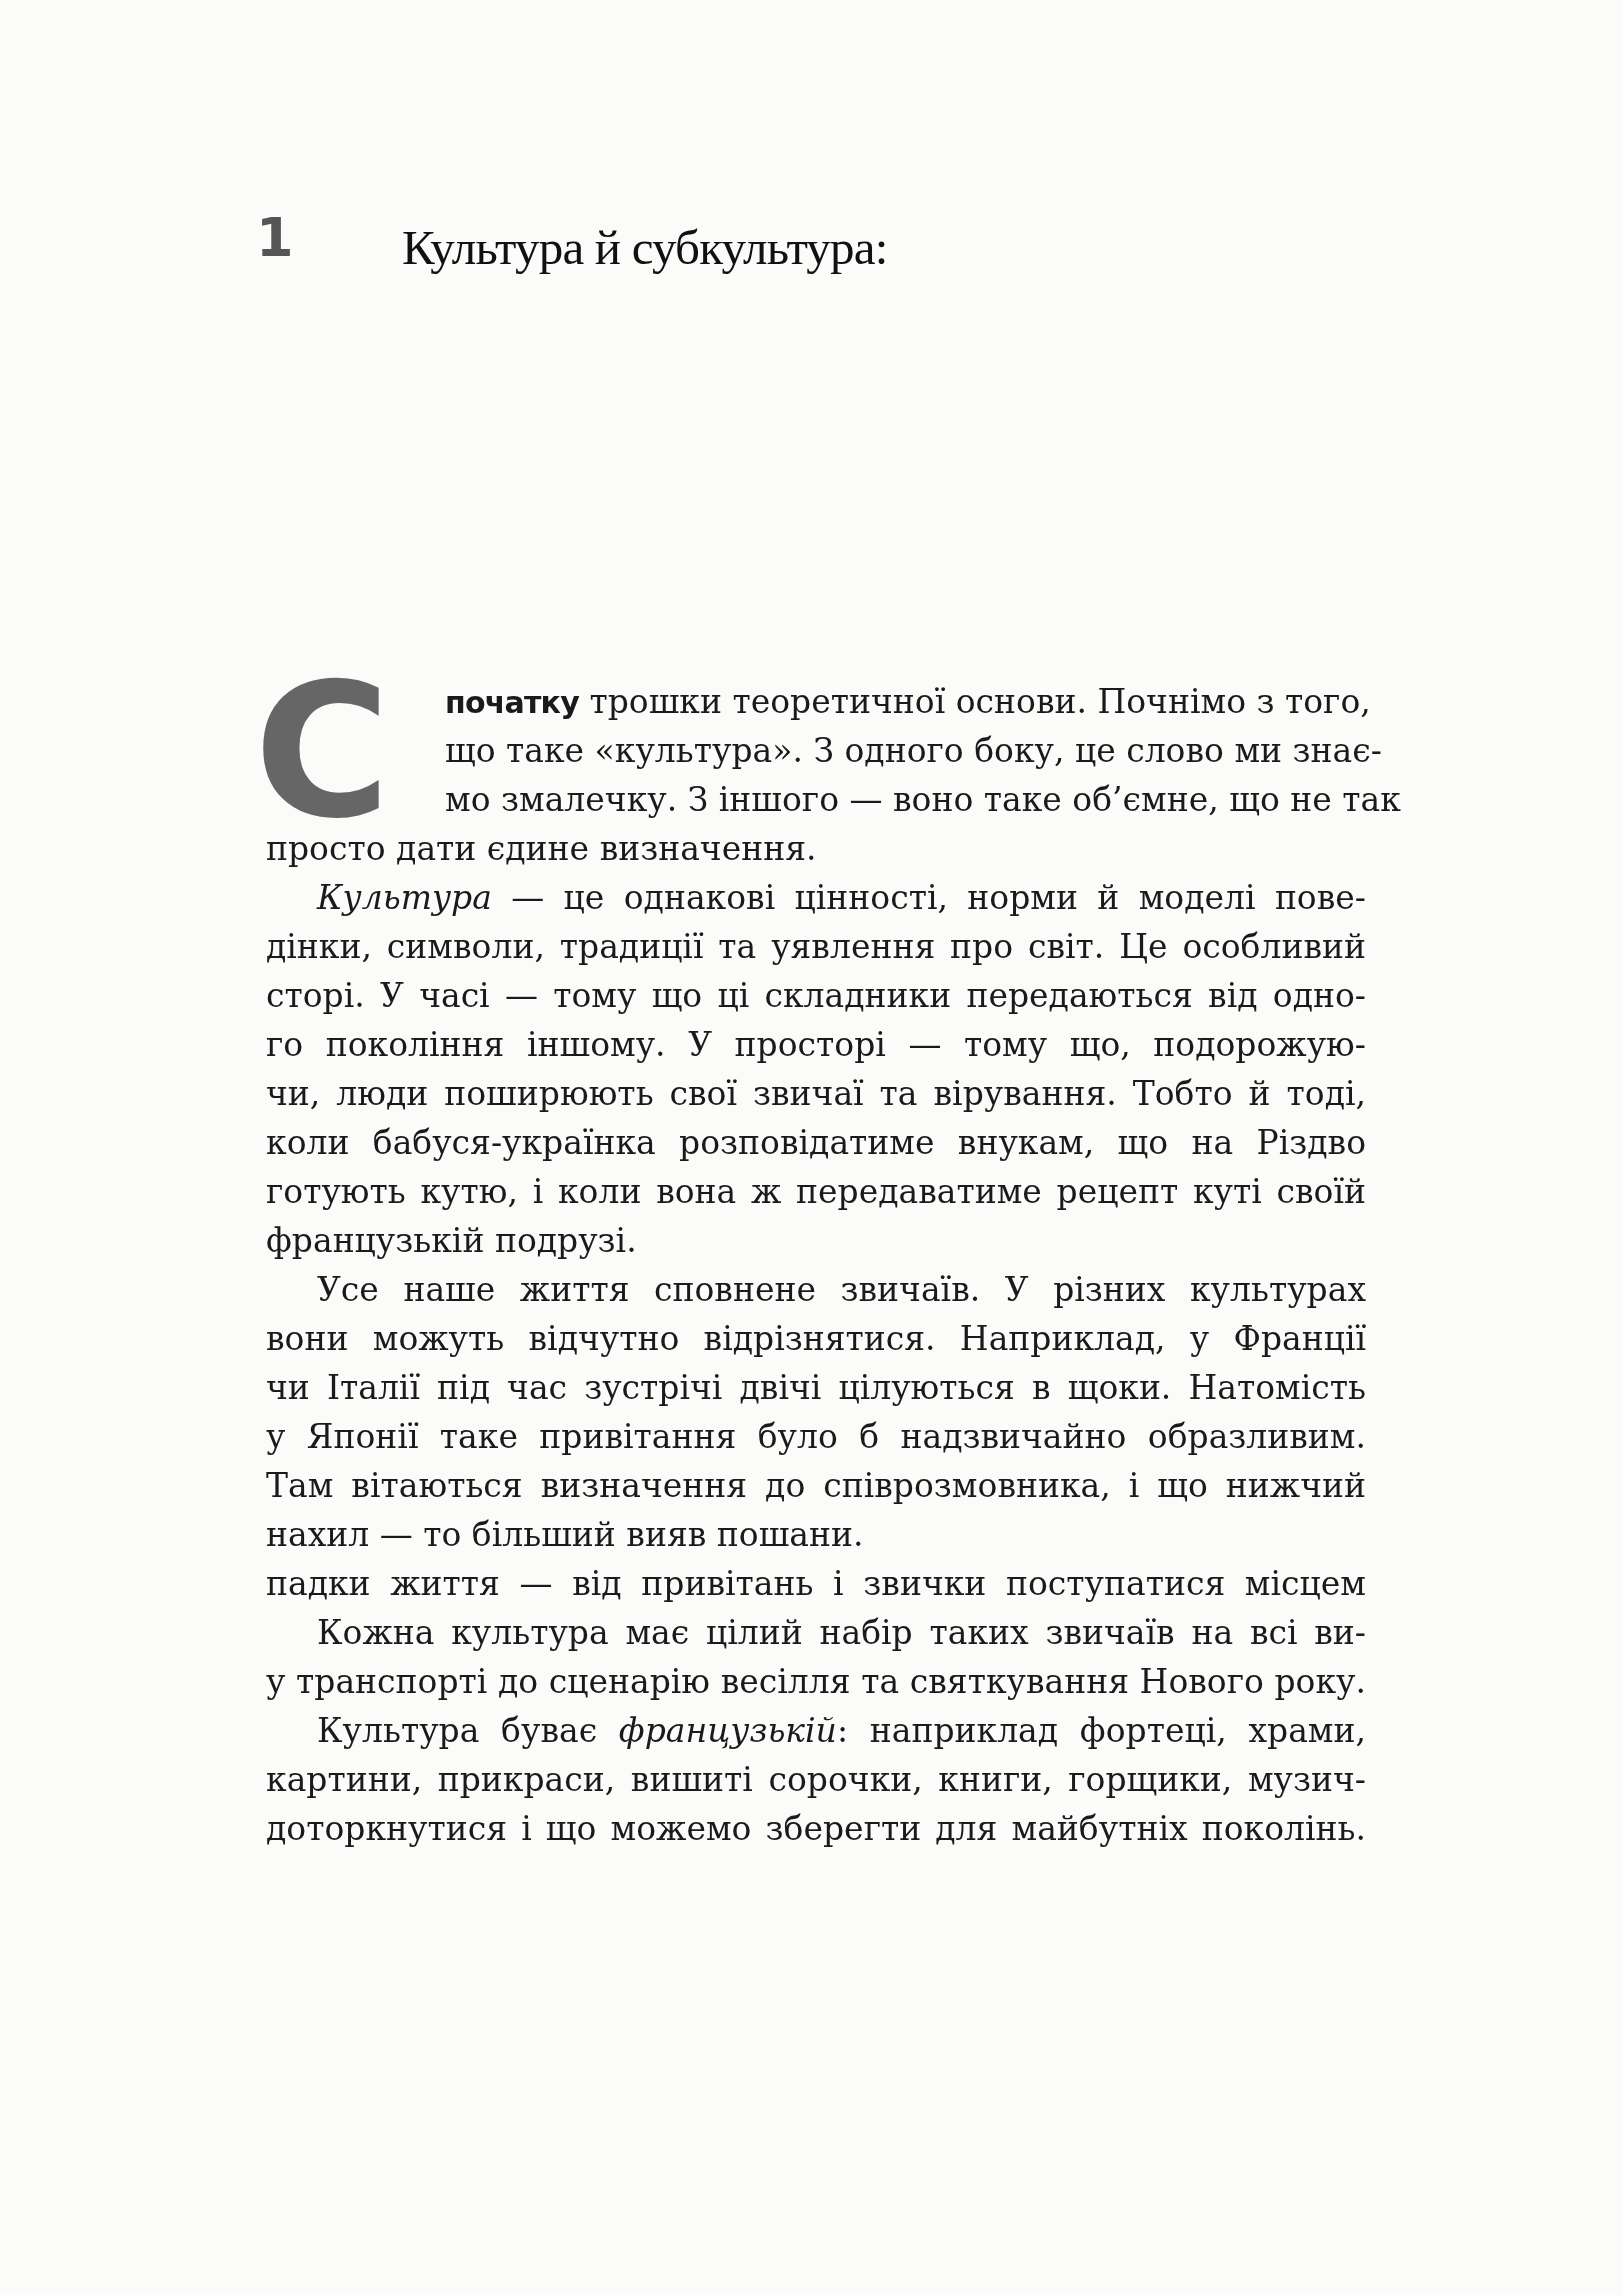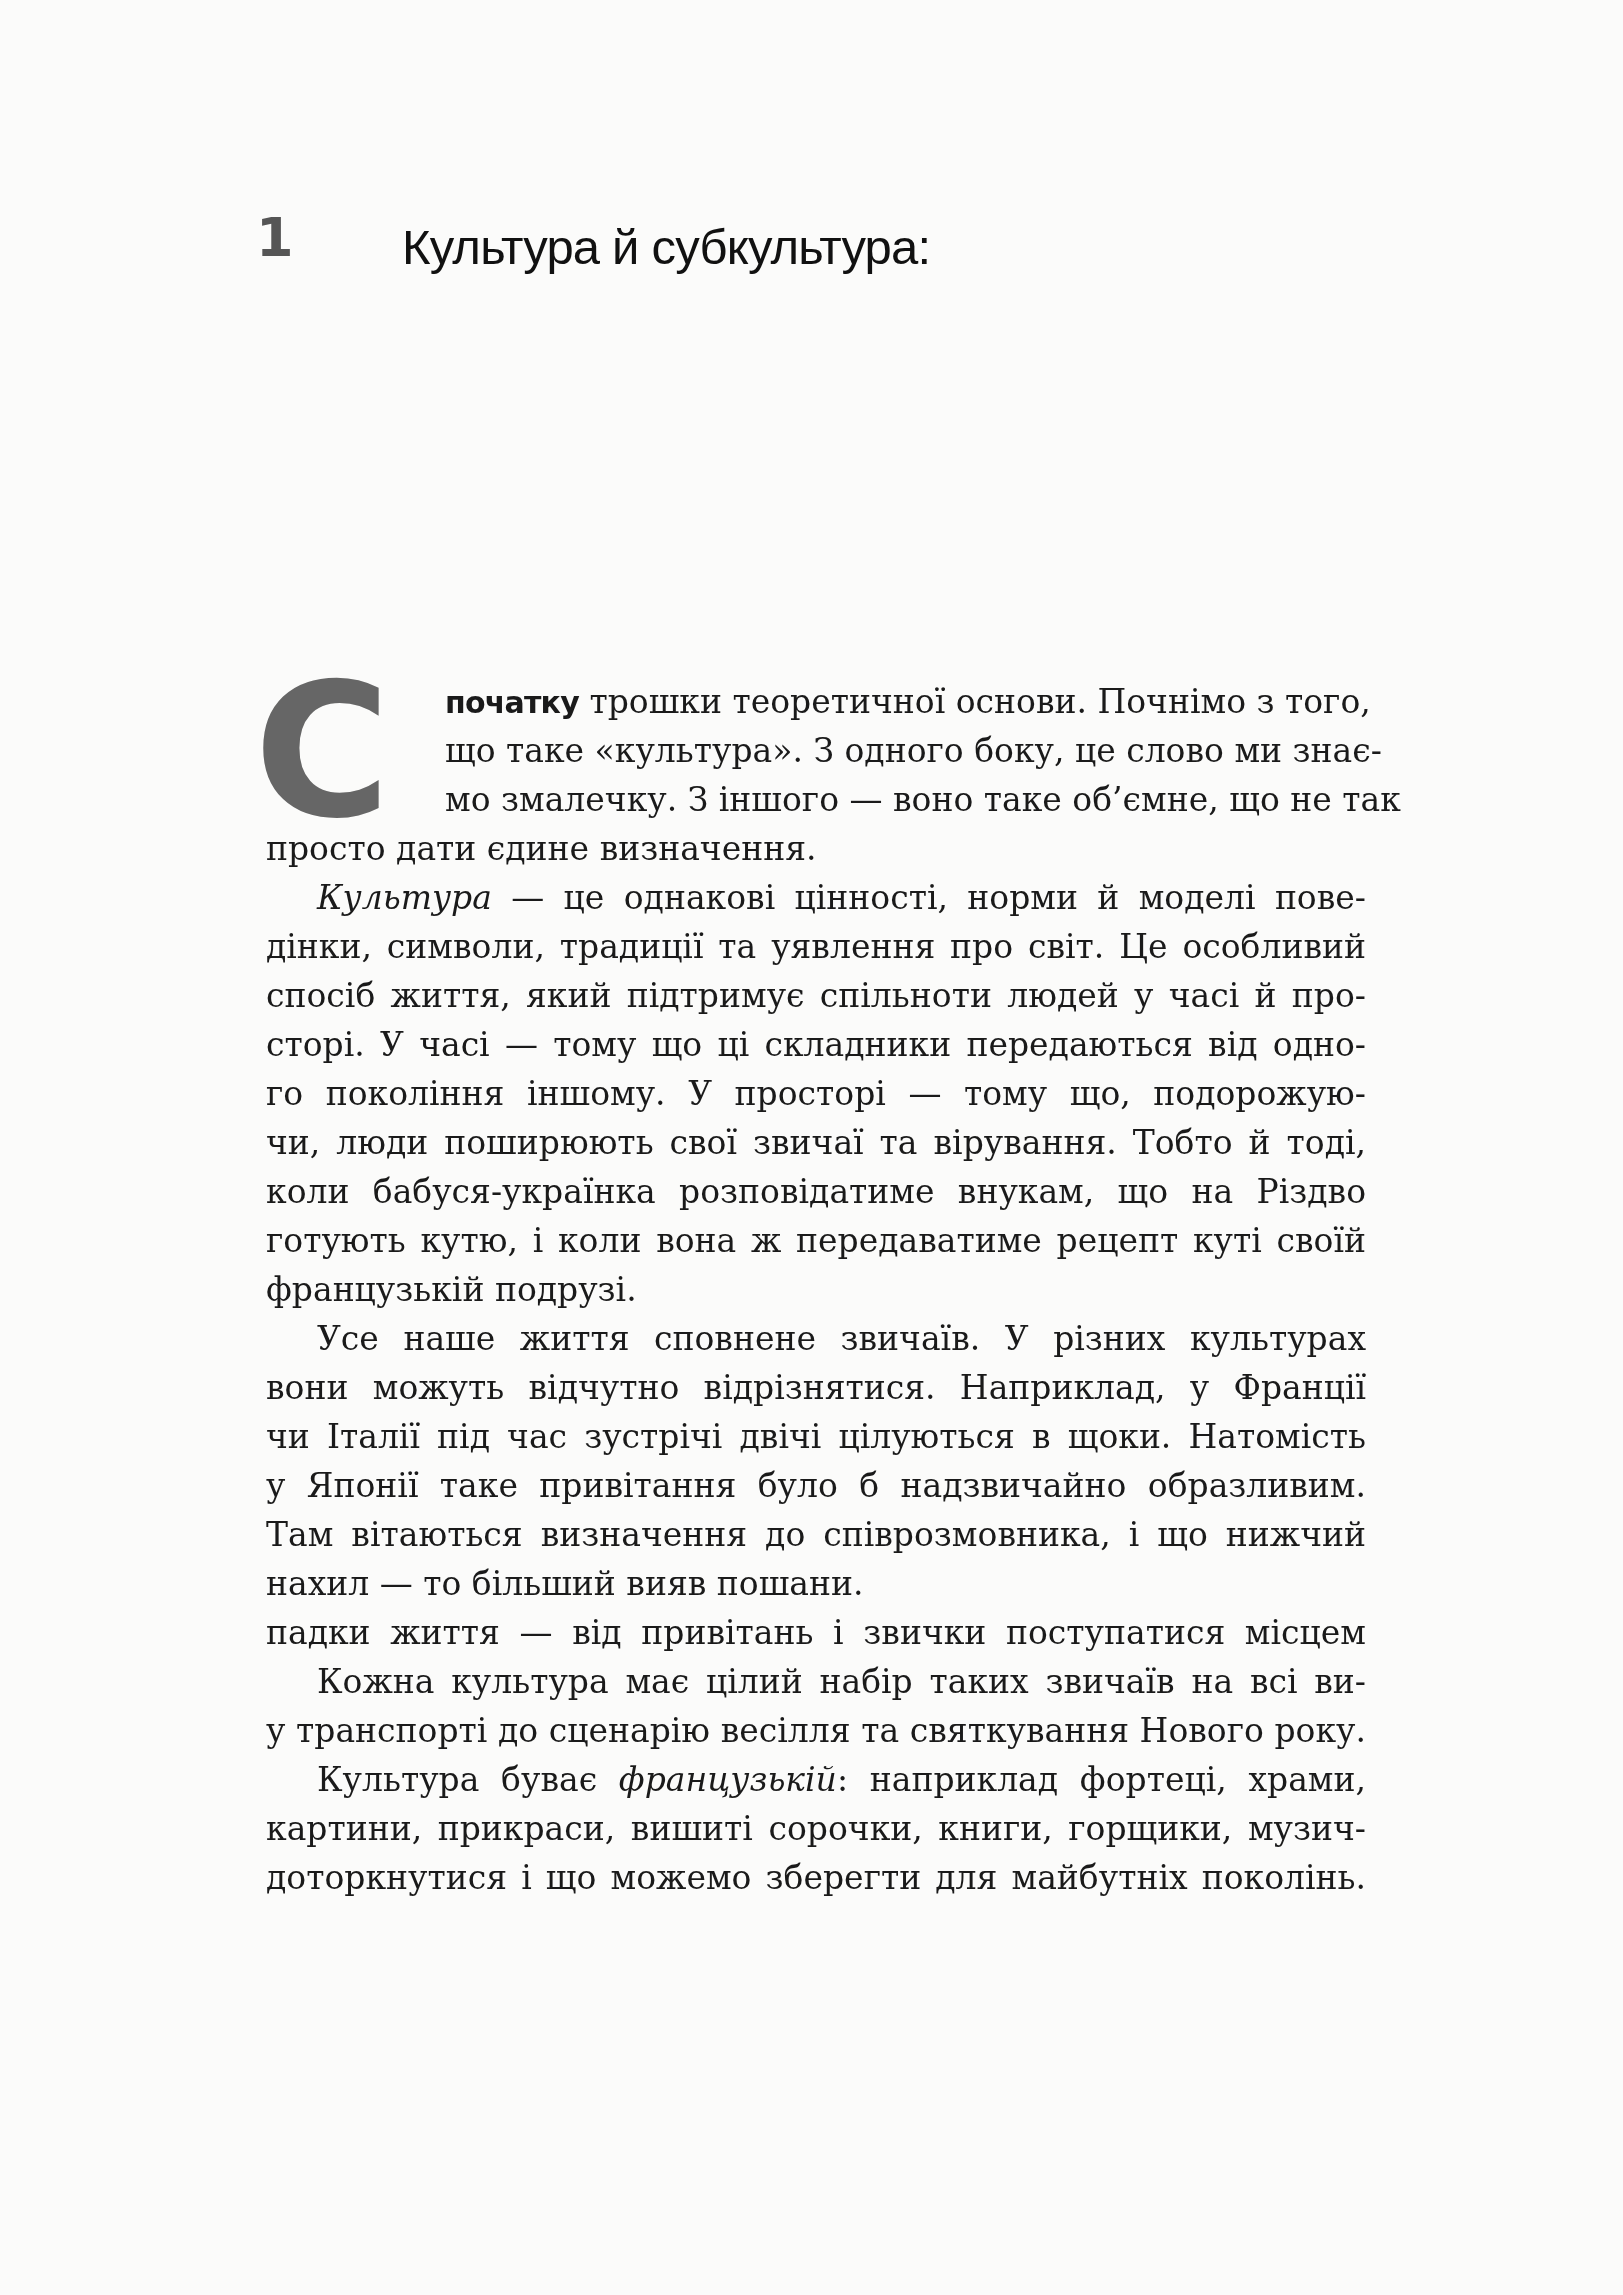--- a/index.html
+++ b/index.html
@@ -27,21 +27,21 @@
     .chapter-title {
       position: absolute;
       left: 402px;
       top: 213px;
       font-family: "Liberation Sans", sans-serif;
       font-size: 49px;
       line-height: 69px;
       color: #111111;
       letter-spacing: -0.8px;
     }
-    .chapter-title span { display: block; }
+    .chapter-title span { display: block; font-family: Liberation Serif, serif; }
     .body-text {
       position: absolute;
       left: 266px;
       top: 677px;
       width: 1100px;
       font-family: "DejaVu Serif", serif;
       font-size: 33px;
       line-height: 49px;
       color: #1a1a1a;
     }
@@ -85,21 +85,20 @@
   <div>
     <span class="line dropcap-line"><span class="bold">початку</span><span> трошки теоретичної основи. Почнімо з того,</span></span>
     <span class="line dropcap-line">що таке «культура». З одного боку, це слово ми знає-</span>
     <span class="line dropcap-line">мо змалечку. З іншого — воно таке об’ємне, що не так</span>
     <span class="line last">просто дати єдине визначення.</span>
   </div>
 
   <div>
     <span class="line indented"><span class="ital">Культура</span><span> — це однакові цінності, норми й моделі пове-</span></span>
     <span class="line">дінки, символи, традиції та уявлення про світ. Це особливий</span>
-    <span class="line">спосіб життя, який підтримує спільноти людей у часі й про-</span>
     <span class="line">сторі. У часі — тому що ці складники передаються від одно-</span>
     <span class="line">го покоління іншому. У просторі — тому що, подорожую-</span>
     <span class="line">чи, люди поширюють свої звичаї та вірування. Тобто й тоді,</span>
     <span class="line">коли бабуся-українка розповідатиме внукам, що на Різдво</span>
     <span class="line">готують кутю, і коли вона ж передаватиме рецепт куті своїй</span>
     <span class="line last">французькій подрузі.</span>
   </div>
 
   <div>
     <span class="line indented">Усе наше життя сповнене звичаїв. У різних культурах</span>

